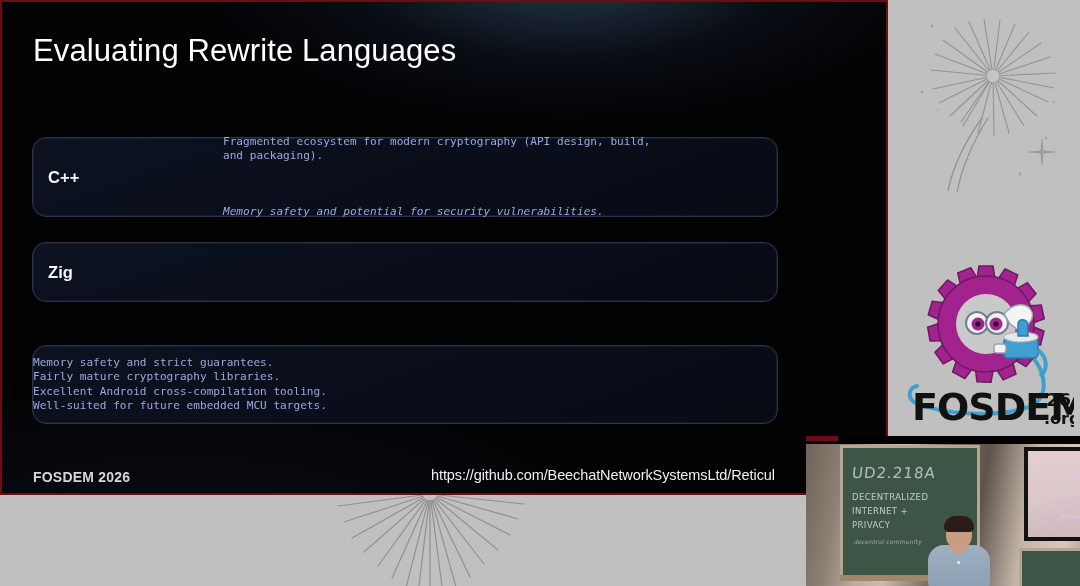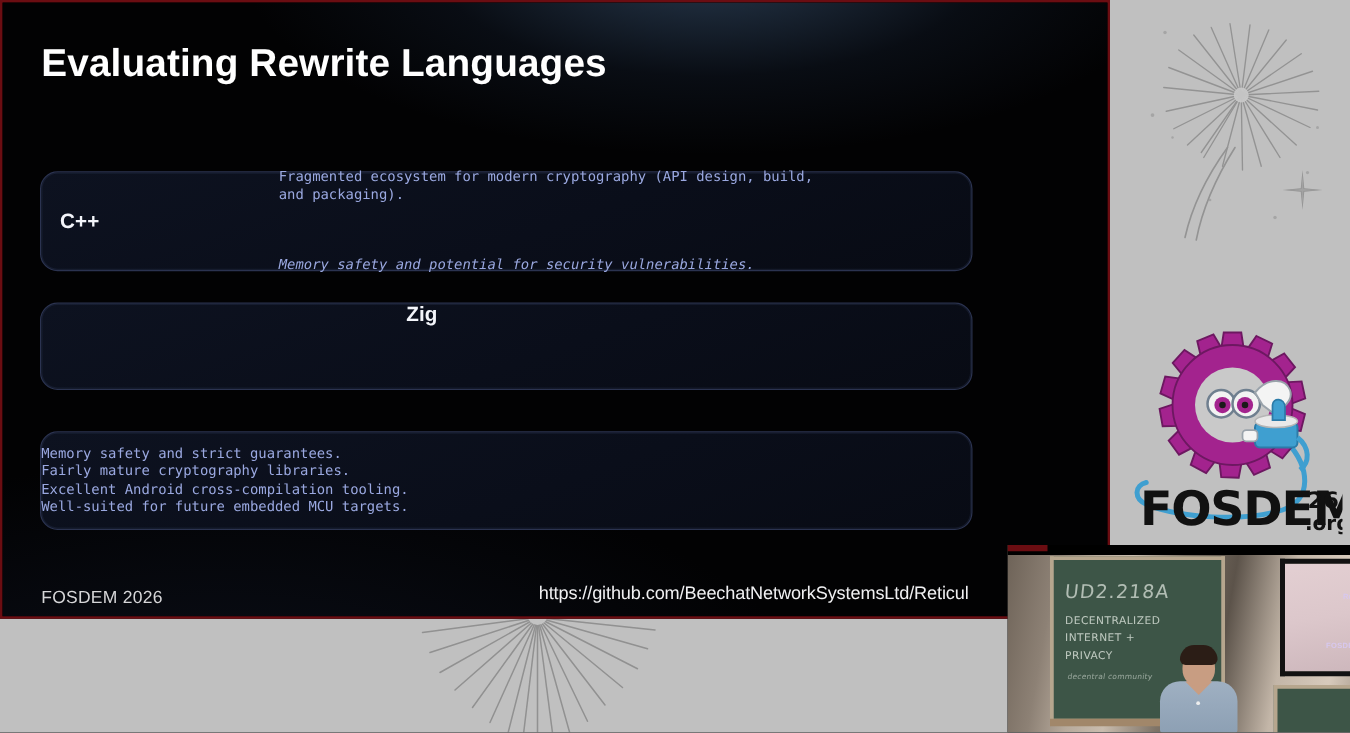--- a/index.html
+++ b/index.html
@@ -26,34 +26,34 @@
   #slide-inner {
     position:absolute; inset:0;
     background:
       radial-gradient(520px 210px at 64% -6%, rgba(96,140,190,.40) 0%, rgba(40,62,95,.18) 42%, rgba(0,0,0,0) 72%),
       radial-gradient(700px 320px at 20% 120%, rgba(20,28,48,.55) 0%, rgba(0,0,0,0) 70%),
       #020203;
   }
 
   #slide-title {
     position:absolute; left:31px; top:31px;
-    font-size:31px; font-weight:700; color:#ffffff;
+    font-size:31px; font-weight:400; color:#ffffff;
     letter-spacing:.1px;
   }
 
   .card {
     position:absolute; left:30px; width:746px;
     border:1px solid #2b3350;
     border-radius:14px;
     background:linear-gradient(160deg,#0d1220 0%, #0a0e1a 55%, #080b14 100%);
     box-shadow:0 0 0 1px rgba(60,72,110,.22) inset;
     display:flex; align-items:center;
   }
   #card-0 { top:135px; height:80px; }
-  #card-1 { top:240px; height:70px;flex-direction:column; }
+  #card-1 { top:240px; height:60px; }
   #card-2 { top:343px; height:79px; }
 
   .card-label {
     width:190px; flex:0 0 190px;
     padding-left:15px;
     font-size:16.5px; font-weight:600; color:#f3f5fa;
     letter-spacing:.1px;
   }
   .card-body {
     flex:1 1 auto;
@@ -61,21 +61,21 @@
     font-size:11.1px; line-height:1.28;
     color:#9aa8e0;
     white-space:pre-wrap;
     padding-right:26px;
   }
   .card-body p { margin:0; }
   .card-body p.gap { margin-top:13px;font-style:italic; }
 
   #footer-left {
     position:absolute; left:31px; top:467px;
-    font-size:14px; color:#d6d6d8; letter-spacing:.2px;
+    font-size:14px; color:#d6d6d8; letter-spacing:.2px;font-weight:bold;
   }
   #footer-url {
     position:absolute; left:429px; top:465px;
     font-size:14.5px; color:#f0f0f2; letter-spacing:-.1px;
     white-space:nowrap;
   }
 
   
   #fosdem-logo { position:absolute; left:898px; top:258px; width:176px; height:176px; }
   #fosdem-logo svg { display:block; }

